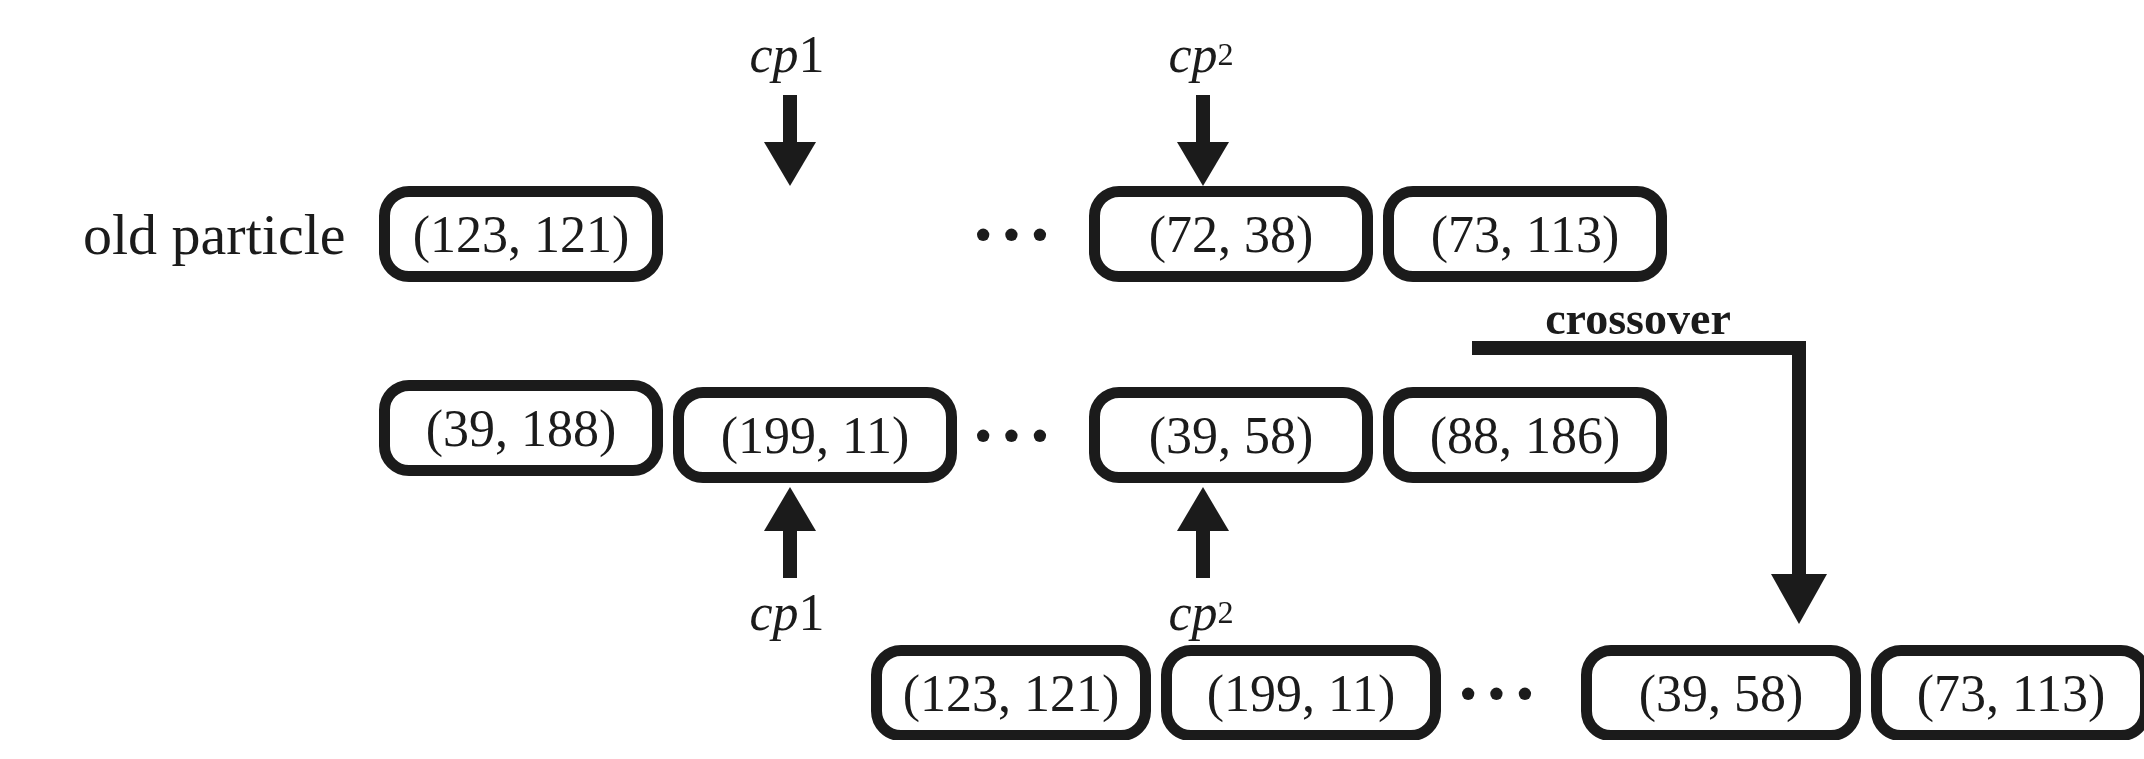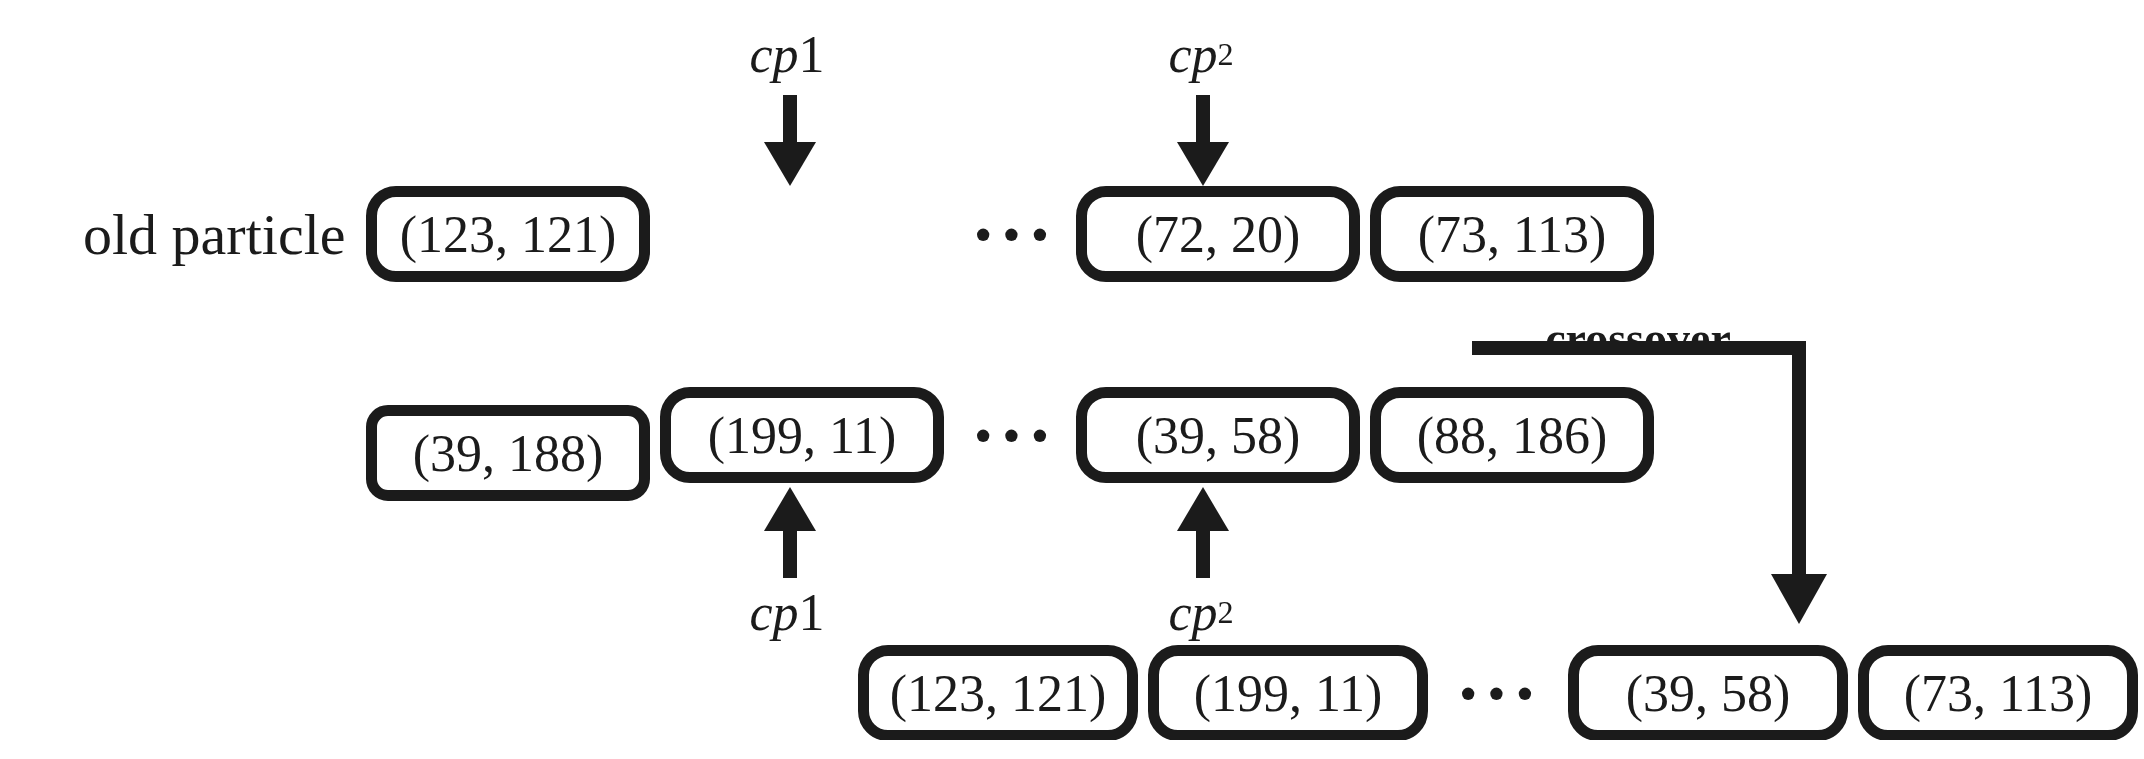--- a/index.html
+++ b/index.html
@@ -7,21 +7,21 @@
   .fig{
     position:relative; width:2144px; height:740px;
     background:var(--bg); overflow:hidden;
     font-family:"Liberation Serif","DejaVu Serif",serif;
     color:var(--ink);
   }
   .cell{
     position:absolute; height:96px; box-sizing:border-box;
     border:11px solid var(--ink); border-radius:30px; background:var(--bg);
     display:flex; align-items:center; justify-content:center;
-    font-size:52px; white-space:nowrap;
+    font-size:52px; white-space:nowrap;margin-left:13px;
   }
   .rowlabel{
     position:absolute; height:96px; display:flex; align-items:center;
     font-size:58px; white-space:nowrap;
   }
   .italic{ font-style:italic; }
   .dots{
     position:absolute; width:100px; height:96px;
     display:flex; align-items:center; justify-content:center;
     font-weight:bold; font-size:76px; letter-spacing:3px;
@@ -49,21 +49,21 @@
     border-bottom:44px solid var(--ink);
   }
   .bar{ position:absolute; background:var(--ink); }
   .elbow-head{
     position:absolute; width:0; height:0;
     border-left:28px solid transparent; border-right:28px solid transparent;
     border-top:50px solid var(--ink);
   }
   .xlabel{
     position:absolute; width:320px; text-align:center;
-    font-size:46px; font-weight:bold;margin-top:20px;
+    font-size:46px; font-weight:bold;
   }
 </style>
 </head>
 <body>
 
 <div class="fig">
 
   <div class="cp-label" style="left:732px;top:26px;">
       <span class="cp-base">cp</span>
       <span>1</span>
@@ -78,29 +78,29 @@
       <sub>2</sub>
     </div>
   <div class="arrow" style="left:1175px;top:95px;">
     <div class="shaft"></div>
     <div class="head-down"></div>
   </div>
 
   <div class="rowlabel" style="left:39px;top:186px;margin-left:44px;">old particle</div>
   <div class="cell" style="left:366px;top:186px;width:284px;">(123, 121)</div>
   <div class="dots" style="left:963px;top:186px;">···</div>
-  <div class="cell" style="left:1076px;top:186px;width:284px;">(72, 20)</div>
+  <div class="cell" style="left:1076px;top:186px;width:284px;">(72, 38)</div>
   <div class="cell" style="left:1370px;top:186px;width:284px;">(73, 113)</div>
 
   <div class="xlabel" style="left:1478px;top:292px;">crossover</div>
   <div class="bar" style="left:1472px;top:341px;width:334px;height:14px;"></div>
   <div class="bar" style="left:1792px;top:341px;width:14px;height:234px;"></div>
   <div class="elbow-head" style="left:1771px;top:574px;"></div>
 
-  <div class="cell" style="left:366px;top:405px;width:284px;border-radius:22px;">(39, 188)</div>
+  <div class="cell" style="left:366px;top:380px;width:284px;">(39, 188)</div>
   <div class="cell" style="left:660px;top:387px;width:284px;">(199, 11)</div>
   <div class="dots" style="left:963px;top:387px;">···</div>
   <div class="cell" style="left:1076px;top:387px;width:284px;">(39, 58)</div>
   <div class="cell" style="left:1370px;top:387px;width:284px;">(88, 186)</div>
 
   <div class="arrow" style="left:762px;top:487px;">
     <div class="head-up"></div>
     <div class="shaft"></div>
   </div>
   <div class="cp-label" style="left:732px;top:584px;">

